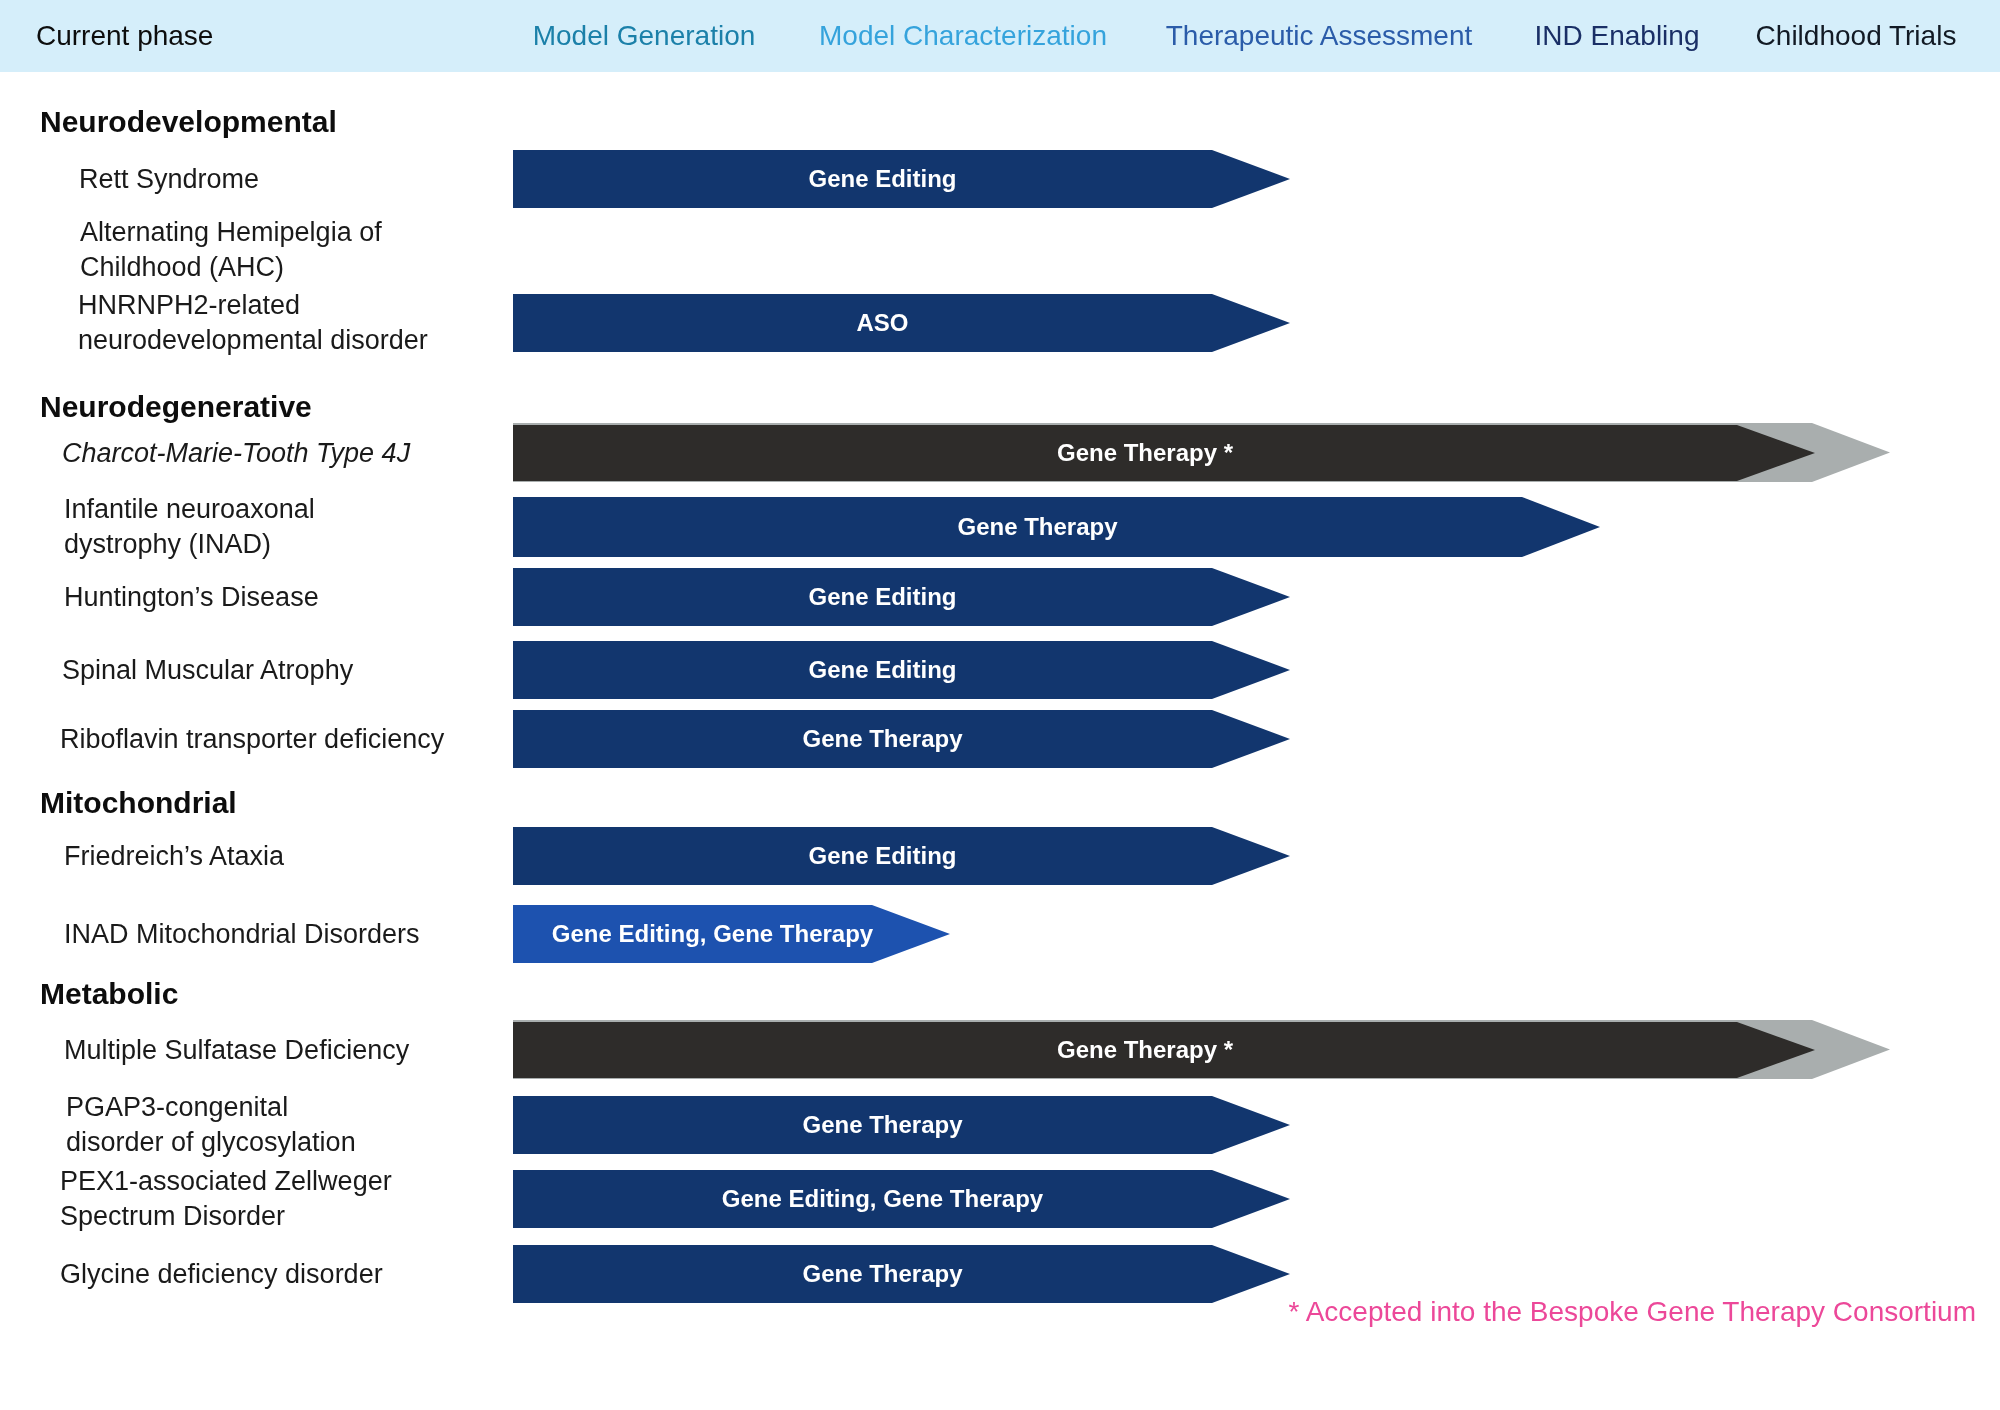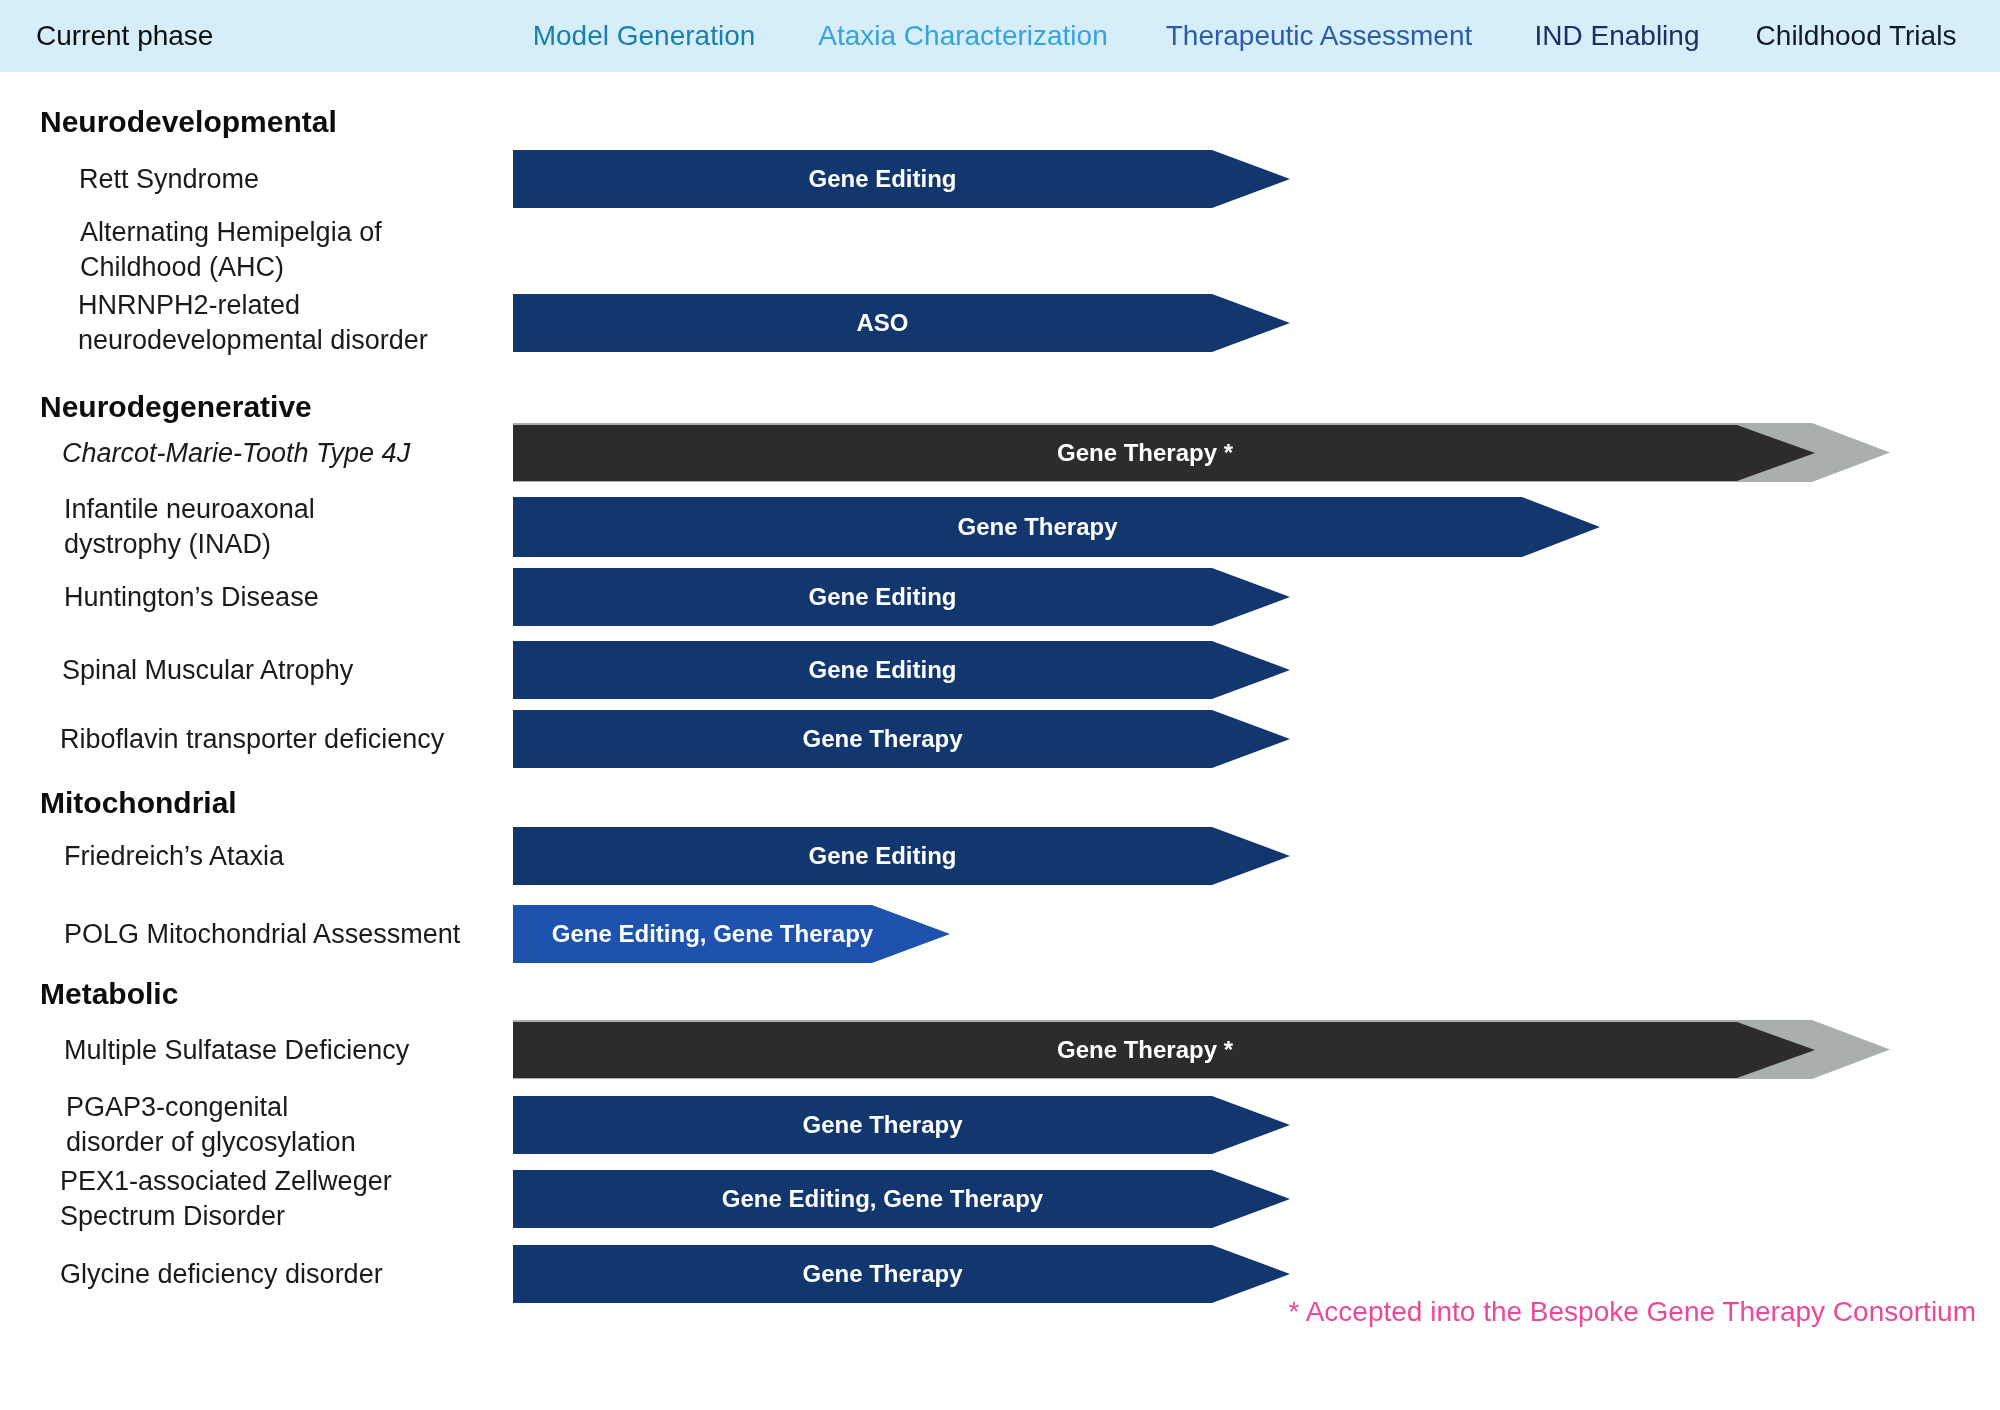--- a/index.html
+++ b/index.html
@@ -44,21 +44,21 @@
   }
 </style>
 </head>
 <body>
 
 <div class="canvas">
   <div class="phase-header" style="background: rgb(213, 238, 250); height: 72px;">
     <span class="current-phase">Current phase</span>
 
   <span class="phase-label" style="left: 644px; color: rgb(27, 128, 169);">Model Generation</span>
-      <span class="phase-label" style="left: 963px; color: rgb(53, 163, 220);">Ataxia Characterization</span>
+      <span class="phase-label" style="left: 963px; color: rgb(53, 163, 220);">Model Characterization</span>
       <span class="phase-label" style="left: 1319px; color: rgb(43, 92, 169);">Therapeutic Assessment</span>
       <span class="phase-label" style="left: 1617px; color: rgb(26, 47, 102);">IND Enabling</span>
       <span class="phase-label" style="left: 1856px; color: rgb(18, 26, 36);">Childhood Trials</span>
     </div>
 
   <div id="pipeline">
 
   <div class="section-heading" style="top: 122px;">Neurodevelopmental</div>
       <div class="program-label" style="left: 79px; top: 179px;">
         <div>Rett Syndrome</div>
@@ -111,21 +111,21 @@
         <span class="arrow-label">Gene Therapy</span>
       </div>
       <div class="section-heading" style="top: 803px;">Mitochondrial</div>
       <div class="program-label" style="left: 64px; top: 856px;">
         <div>Friedreich’s Ataxia</div>
       </div>
       <div class="arrow" style="left: 513px; top: 827px; height: 58px; width: 777px; background: rgb(18, 54, 110);">
         <span class="arrow-label">Gene Editing</span>
       </div>
       <div class="program-label" style="left: 64px; top: 934px;">
-        <div>POLG Mitochondrial Assessment</div>
+        <div>INAD Mitochondrial Disorders</div>
       </div>
       <div class="arrow" style="left: 513px; top: 905px; height: 58px; width: 437px; background: rgb(29, 82, 175);">
         <span class="arrow-label">Gene Editing, Gene Therapy</span>
       </div>
       <div class="section-heading" style="top: 994px;">Metabolic</div>
       <div class="program-label" style="left: 64px; top: 1050px;">
         <div>Multiple Sulfatase Deficiency</div>
       </div>
       <div class="arrow ghost" style="left: 513px; top: 1020px; height: 59px; width: 1377px; background: rgb(169, 174, 174);"></div>
       <div class="arrow" style="left: 513px; top: 1022px; height: 56px; width: 1302px; background: rgb(46, 44, 42);">

